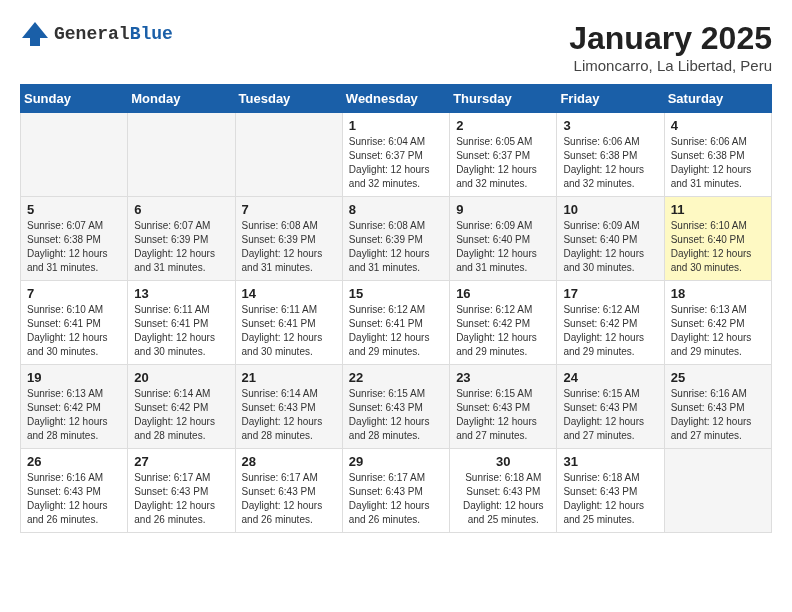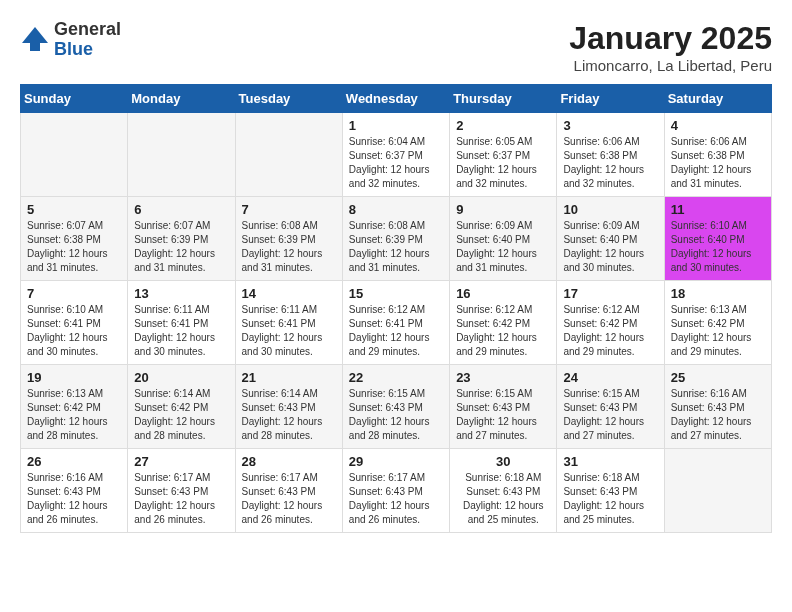--- a/index.html
+++ b/index.html
@@ -16,22 +16,23 @@
       align-items: flex-start;
       margin-bottom: 10px;
     }
     .logo {
       display: flex;
       align-items: center;
       gap: 4px;
     }
     .logo-text {
       display: flex;
-      flex-direction: column;
+      flex-direction: row;
       line-height: 1.1;
+      font-family: Liberation Mono, monospace;
     }
     .logo-general {
       font-size: 18px;
       font-weight: bold;
       color: #333;
     }
     .logo-blue {
       font-size: 18px;
       font-weight: bold;
       color: #1a5fa8;
@@ -193,21 +194,21 @@
 Daylight: 12 hours
 and 31 minutes.</div>
         </td>
         <td style="background: rgb(245, 245, 245);">
           <div class="day-num">10</div>
           <div class="day-info" style="white-space: pre-line;">Sunrise: 6:09 AM
 Sunset: 6:40 PM
 Daylight: 12 hours
 and 30 minutes.</div>
         </td>
-        <td style="background: #d946ef;">
+        <td style="background: #fef9c3;">
           <div class="day-num">11</div>
           <div class="day-info" style="white-space: pre-line;">Sunrise: 6:10 AM
 Sunset: 6:40 PM
 Daylight: 12 hours
 and 30 minutes.</div>
         </td>
       </tr>
       <tr>
         <td style="background: rgb(255, 255, 255);">
           <div class="day-num">7</div>

